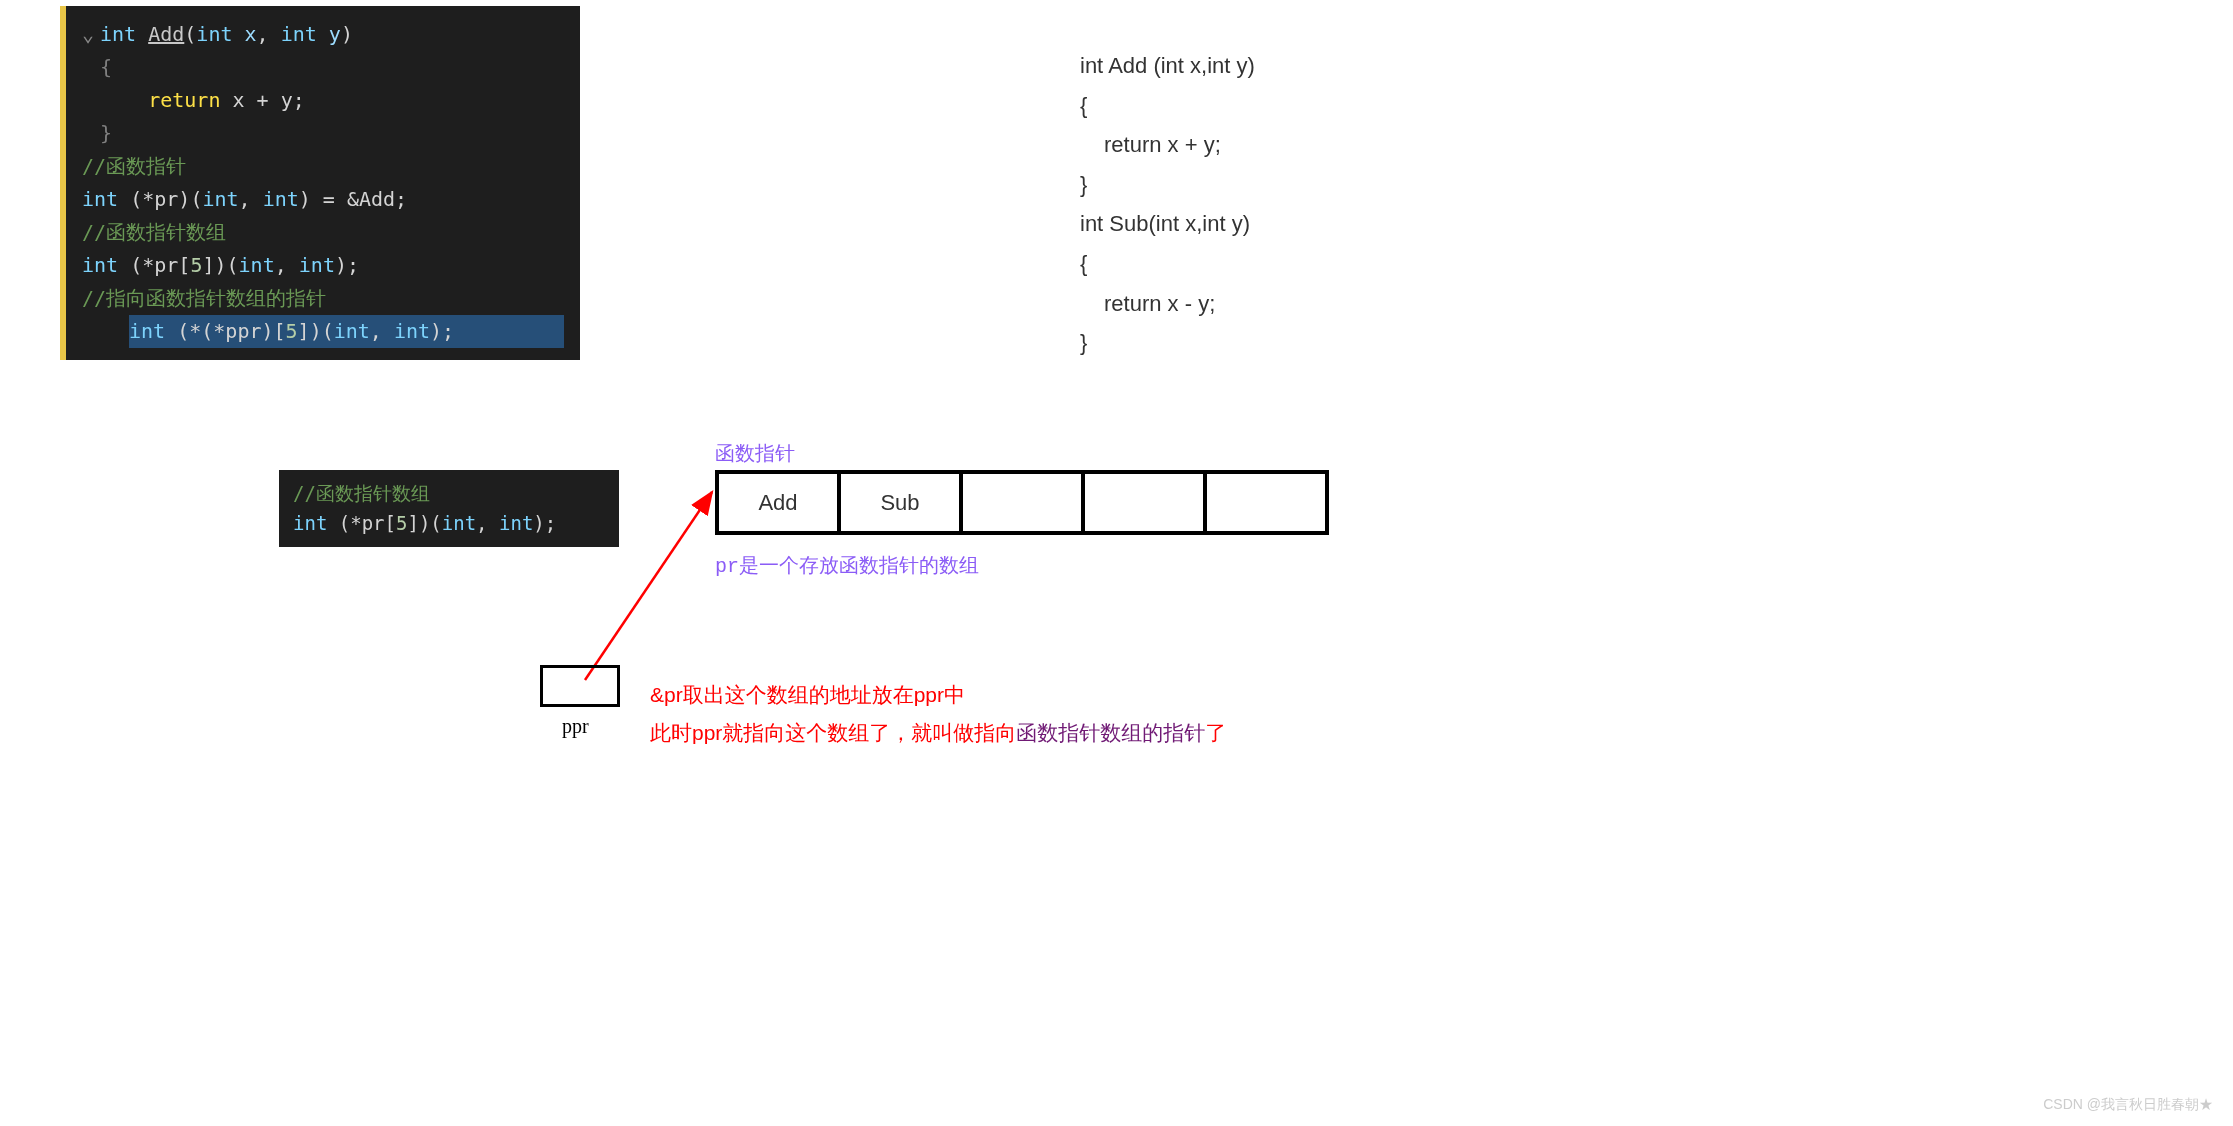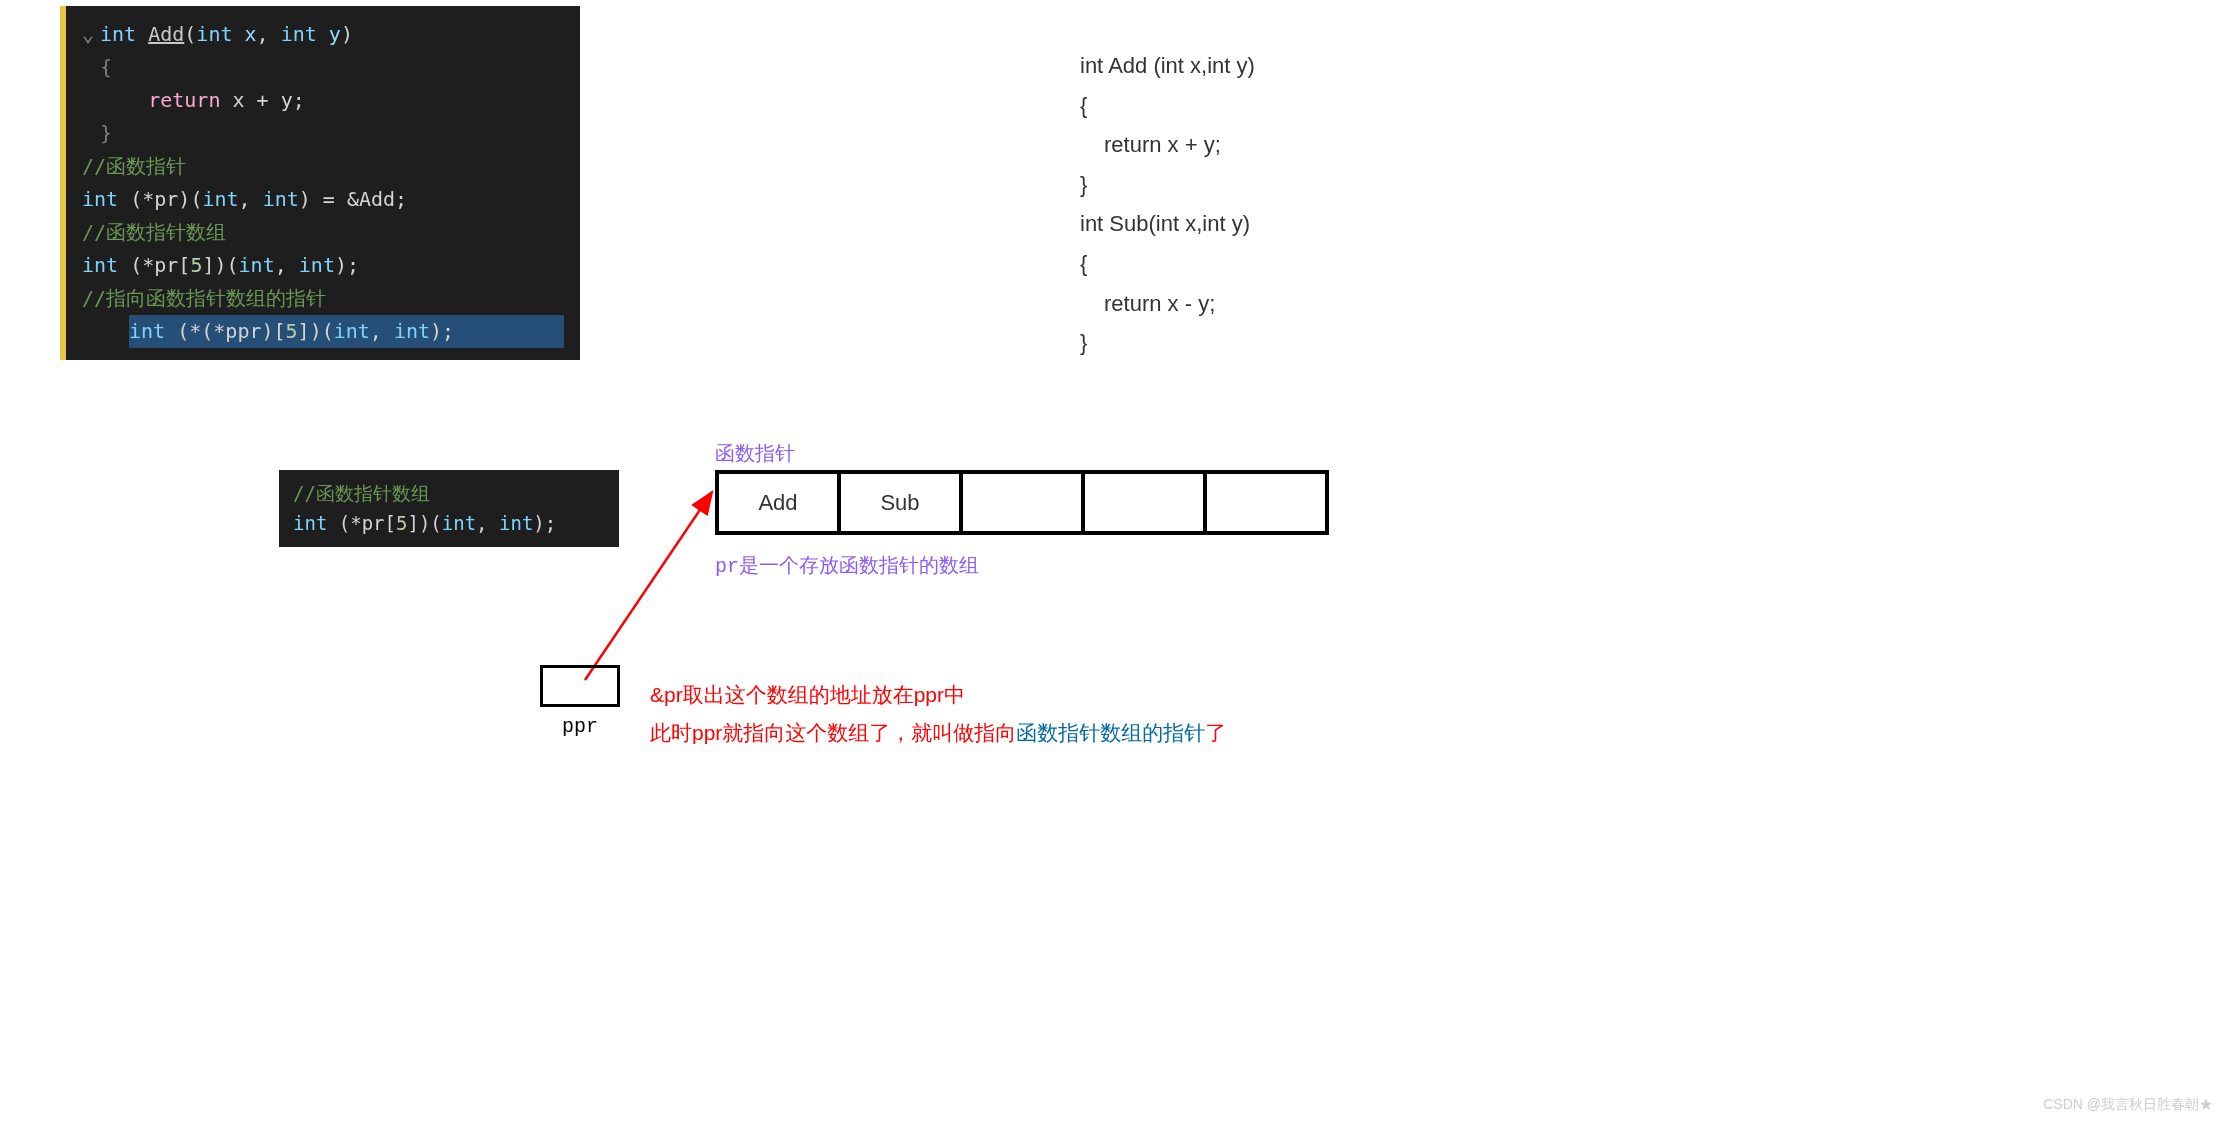--- a/index.html
+++ b/index.html
@@ -7,44 +7,44 @@
   
   .code-block { position: absolute; background: #1e1e1e; padding: 12px 16px; border-left: 6px solid #e8c547; }
   .code-block-main { left: 60px; top: 6px; width: 520px; font-size: 20px; line-height: 1.65; }
   .code-block-small { left: 279px; top: 470px; width: 340px; font-size: 19px; line-height: 1.6; border-left: none; padding: 8px 14px; }
   
   .fold-chevron { color: #888; display: inline-block; width: 18px; }
   .kw { color: #7dd3fc; }
   .id { color: #d4d4d4; }
   .fn { color: #c8c8c8; text-decoration: underline; }
   .param { color: #9cdcfe; }
-  .ctrl { color: #f9a8d4; }
+  .ctrl { color: #fde047; }
   .num { color: #b5cea8; }
   .comment { color: #6a9955; }
   .brace { color: #808080; }
   .highlight { background: #264f78; margin-left: 47px; }
   
   .plain-code { position: absolute; left: 1080px; top: 46px; font-family: 'Segoe UI', Arial, sans-serif; font-size: 22px; line-height: 1.8; color: #333; }
   
   .diagram-area { position: absolute; left: 540px; top: 440px; width: 900px; }
   .label-green { color: #8b5cf6; font-family: Liberation Mono, monospace; font-size: 20px; }
   .label-top { position: absolute; left: 175px; top: 0; }
   .label-bottom { position: absolute; left: 175px; top: 112px; }
   
   .array-boxes { position: absolute; left: 175px; top: 30px; display: flex; }
   .array-cell { border: 4px solid #000; width: 126px; height: 65px; display: flex; align-items: center; justify-content: center; font-family: 'Segoe UI', Arial; font-size: 22px; color: #333; margin-left: -4px; }
   .array-cell:first-child { margin-left: 0; }
   
   .ppr-box { position: absolute; left: 0px; top: 225px; border: 3px solid #000; width: 80px; height: 42px; }
-  .ppr-label { position: absolute; left: 22px; top: 275px; font-family: Liberation Mono, monospace; font-size: 20px; }
+  .ppr-label { position: absolute; left: 22px; top: 275px; font-family: Liberation Serif, serif; font-size: 20px; }
   
   .arrow-svg { position: absolute; left: 40px; top: 40px; width: 200px; height: 220px; pointer-events: none; }
   
   .red-text { position: absolute; left: 110px; top: 236px; font-family: 'Microsoft YaHei', sans-serif; font-size: 21px; color: #ff0000; line-height: 1.8; }
-  .blue-inline { color: #0369a1; }
+  .blue-inline { color: #701a75; }
   
   .watermark { position: absolute; right: 20px; bottom: 12px; color: #ccc; font-family: 'Microsoft YaHei', sans-serif; font-size: 14px; }
 </style>
 </head>
 <body>
 
 <div class="code-block code-block-main">
   <div>
     <span class="fold-chevron">⌄</span><span class="kw">int</span><span class="id"> </span><span class="fn">Add</span><span class="id">(</span><span class="kw">int</span><span class="id"> </span><span class="param">x</span><span class="id">, </span><span class="kw">int</span><span class="id"> </span><span class="param">y</span><span class="id">)</span>
   </div>

